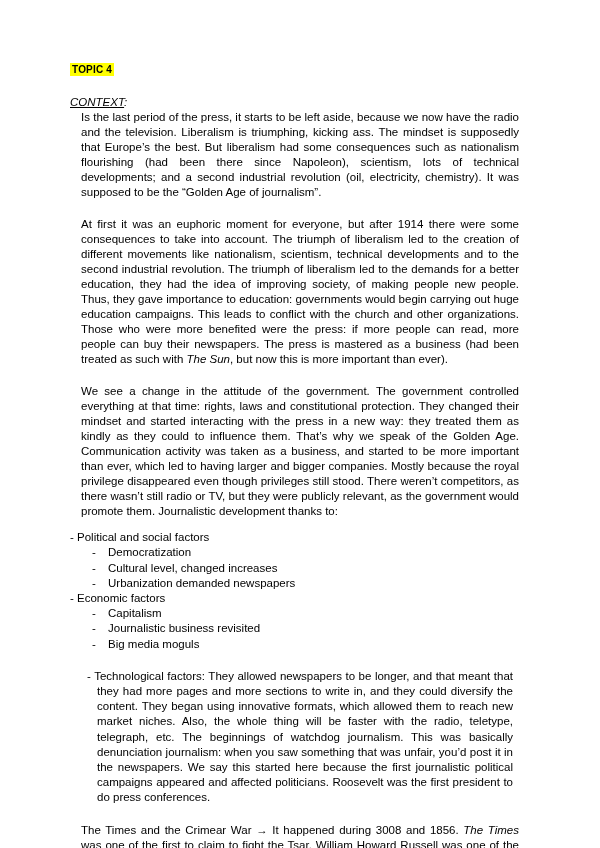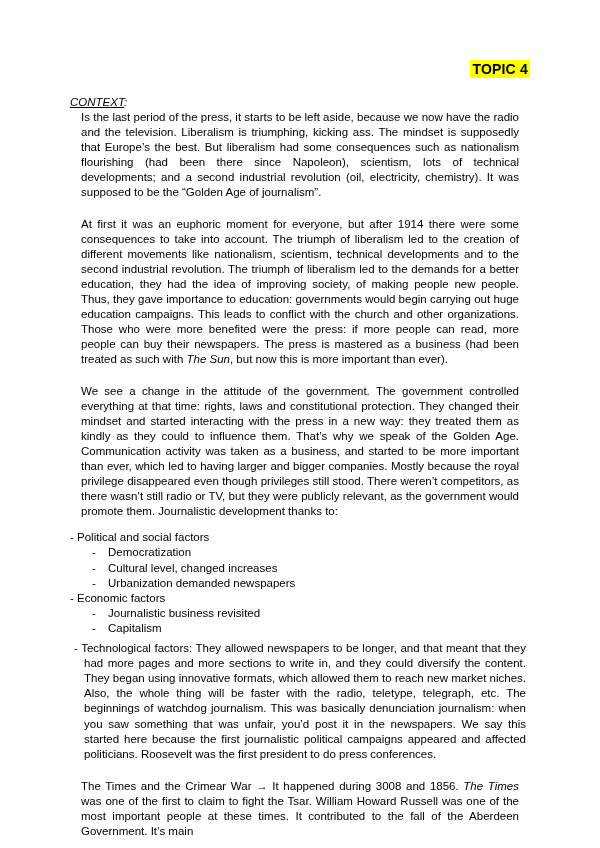--- a/index.html
+++ b/index.html
@@ -20,22 +20,22 @@
     overflow: hidden;
     box-sizing: border-box;
   }
   .content {
     position: absolute;
     left: 70px;
     top: 62px;
     width: 460px;
   }
   .doc-title {
-    text-align: right;
-    font-size: 14px;
+    text-align: left;
+    font-size: 10px;
     font-weight: bold;
     letter-spacing: 0.2px;
     margin: 0 0 18px 0;
     line-height: 15px;
   }
   .doc-title .hl {
     background: #ffff00;
     padding: 1px 2px;
   }
   .heading {
@@ -86,21 +86,21 @@
   }
   ul.blist > li.lvl2::before {
     content: "-";
     position: absolute;
     left: 22px;
     top: 0;
   }
   .flow-para {
     font-size: 11.5px;
     line-height: 15.2px;
-    margin: 4px;
+    margin: 17px;
     text-align: justify;
     text-justify: inter-word;
     padding-left: 10px;
     text-indent: -10px;
   }
 </style>
 </head>
 <body>
 
 <div class="page">
@@ -119,22 +119,23 @@
     <p class="para gap"><span>At first it was an euphoric moment for everyone, but after 1914 there were some consequences to take into account. The triumph of liberalism led to the creation of different movements like nationalism, scientism, technical developments and to the second industrial revolution. The triumph of liberalism led to the demands for a better education, they had the idea of improving society, of making people new people. Thus, they gave importance to education: governments would begin carrying out huge education campaigns. This leads to conflict with the church and other organizations. Those who were more benefited were the press: if more people can read, more people can buy their newspapers. The press is mastered as a business (had been treated as such with </span><span class="it">The Sun</span><span>, but now this is more important than ever).</span></p>
 
     <p class="para gap">We see a change in the attitude of the government. The government controlled everything at that time: rights, laws and constitutional protection. They changed their mindset and started interacting with the press in a new way: they treated them as kindly as they could to influence them. That’s why we speak of the Golden Age. Communication activity was taken as a business, and started to be more important than ever, which led to having larger and bigger companies. Mostly because the royal privilege disappeared even though privileges still stood. There weren’t competitors, as there wasn’t still radio or TV, but they were publicly relevant, as the government would promote them. Journalistic development thanks to:</p>
 
     <ul class="blist">
       <li class="lvl1">- Political and social factors</li>
       <li class="lvl2">Democratization</li>
       <li class="lvl2">Cultural level, changed increases</li>
       <li class="lvl2">Urbanization demanded newspapers</li>
       <li class="lvl1">- Economic factors</li>
+      <li class="lvl2">Capitalism</li>
       <li class="lvl2">Journalistic business revisited</li>
-      <li class="lvl2">Capitalism</li>
+      <li class="lvl2">Big media moguls</li>
     </ul>
 
     <p class="flow-para">- Technological factors: They allowed newspapers to be longer, and that meant that they had more pages and more sections to write in, and they could diversify the content. They began using innovative formats, which allowed them to reach new market niches. Also, the whole thing will be faster with the radio, teletype, telegraph, etc. The beginnings of watchdog journalism. This was basically denunciation journalism: when you saw something that was unfair, you’d post it in the newspapers. We say this started here because the first journalistic political campaigns appeared and affected politicians. Roosevelt was the first president to do press conferences.</p>
 
     <p class="para gap"><span>The Times and the Crimear War → It happened during 3008 and 1856. </span><span class="it">The Times</span><span> was one of the first to claim to fight the Tsar. William Howard Russell was one of the most important people at these times. It contributed to the fall of the Aberdeen Government. It’s main</span></p>
 
   </div>
 </div>
 
 </body></html>

